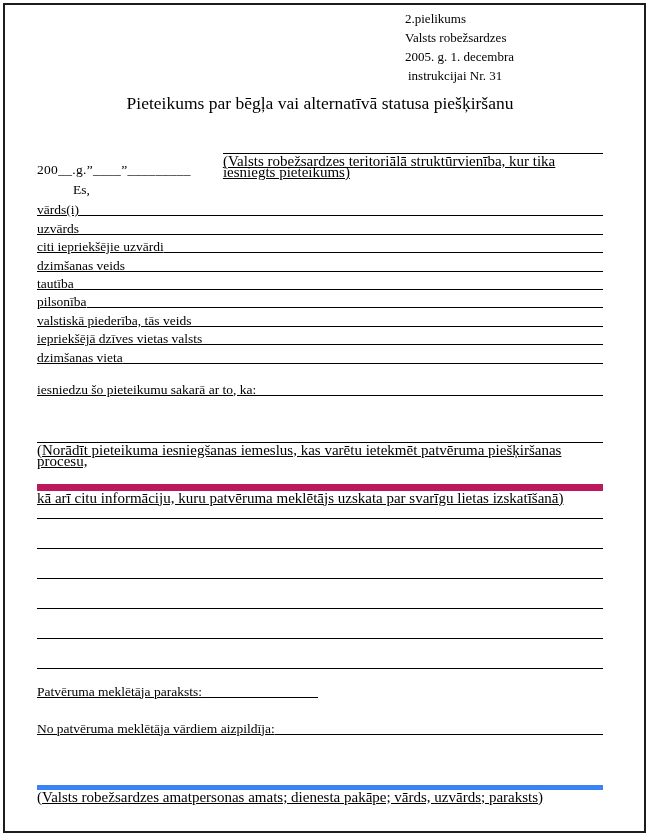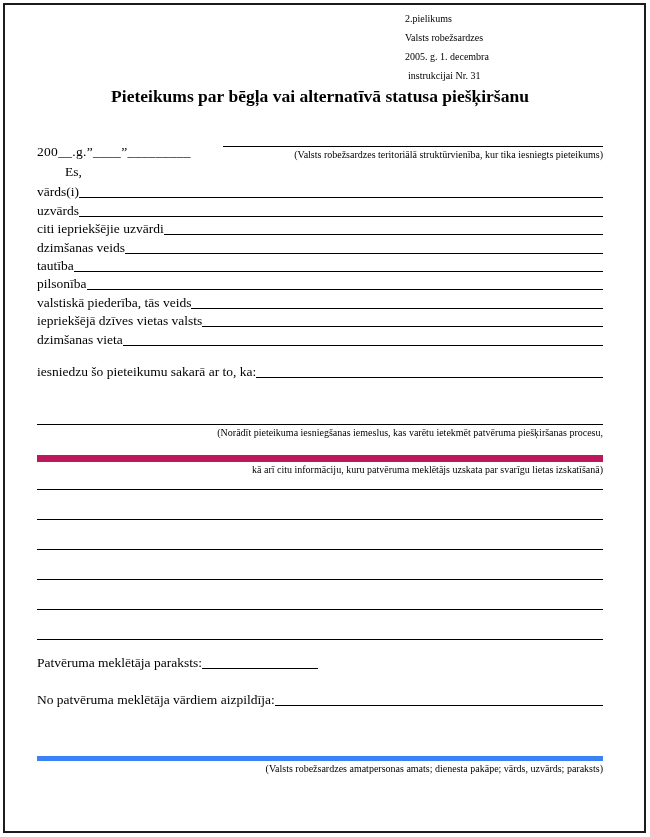--- a/index.html
+++ b/index.html
@@ -21,61 +21,63 @@
     border: 2px solid #1c1c1c;
     pointer-events: none;
   }
   .content {
     position: absolute;
     top: 0; left: 0; right: 0;
     padding: 9px 47px 0 37px;
   }
   .annex {
     margin-left: 368px;
-    font-size: 10px;
+    font-size: 13px;
     line-height: 19px;
     white-space: nowrap;
   }
   .annex .l4 { padding-left: 3px; }
   .page-title {
+    margin-top: 7px;
     text-align: center;
-    font-weight: bold;
+    font-weight: normal;
     font-size: 17.5px;
     line-height: 23px;
   }
   .date-row {
     margin-top: 24px;
     display: flex;
     align-items: flex-end;
     font-size: 13.5px;
     line-height: 17px;
   }
   .date-text { white-space: pre; letter-spacing: 0.3px; }
   .site-col { flex: 1; margin-left: 32px; }
   .site-line { border-bottom: 1px solid #000; height: 14px; }
   .small-caption {
-    font-size: 10px;
+    font-size: 15px;
     line-height: 11px;
-    text-align: right;
+    text-align: left;
     padding-top: 2px;
+    text-decoration: underline;
   }
   .es-line {
     margin-top: 4px;
-    margin-left: 28px;
+    margin-left: 36px;
     font-size: 13.5px;
     line-height: 16px;
   }
   .fields { margin-top: 2px; }
   .field-row, .inline-row {
     display: flex;
     align-items: flex-end;
     height: 18.4px;
     font-size: 13.5px;
   }
-  .field-row .label, .inline-row .label { white-space: nowrap; }
+  .field-row .label, .inline-row .label { white-space: nowrap; text-decoration: underline; }
   .fill {
     flex: 1;
     border-bottom: 1px solid #000;
     margin-bottom: 2px;
     min-height: 1px;
   }
   .field-row.gap-fill .fill { margin-left: 5px; }
   .reason-row { margin-top: 13px; height: 19px; }
   .caption-block-1 { margin-top: 44px; border-top: 1px solid #000; }
   .caption-block-2 { margin-top: 17px; border-top: 7px solid #be185d; }

